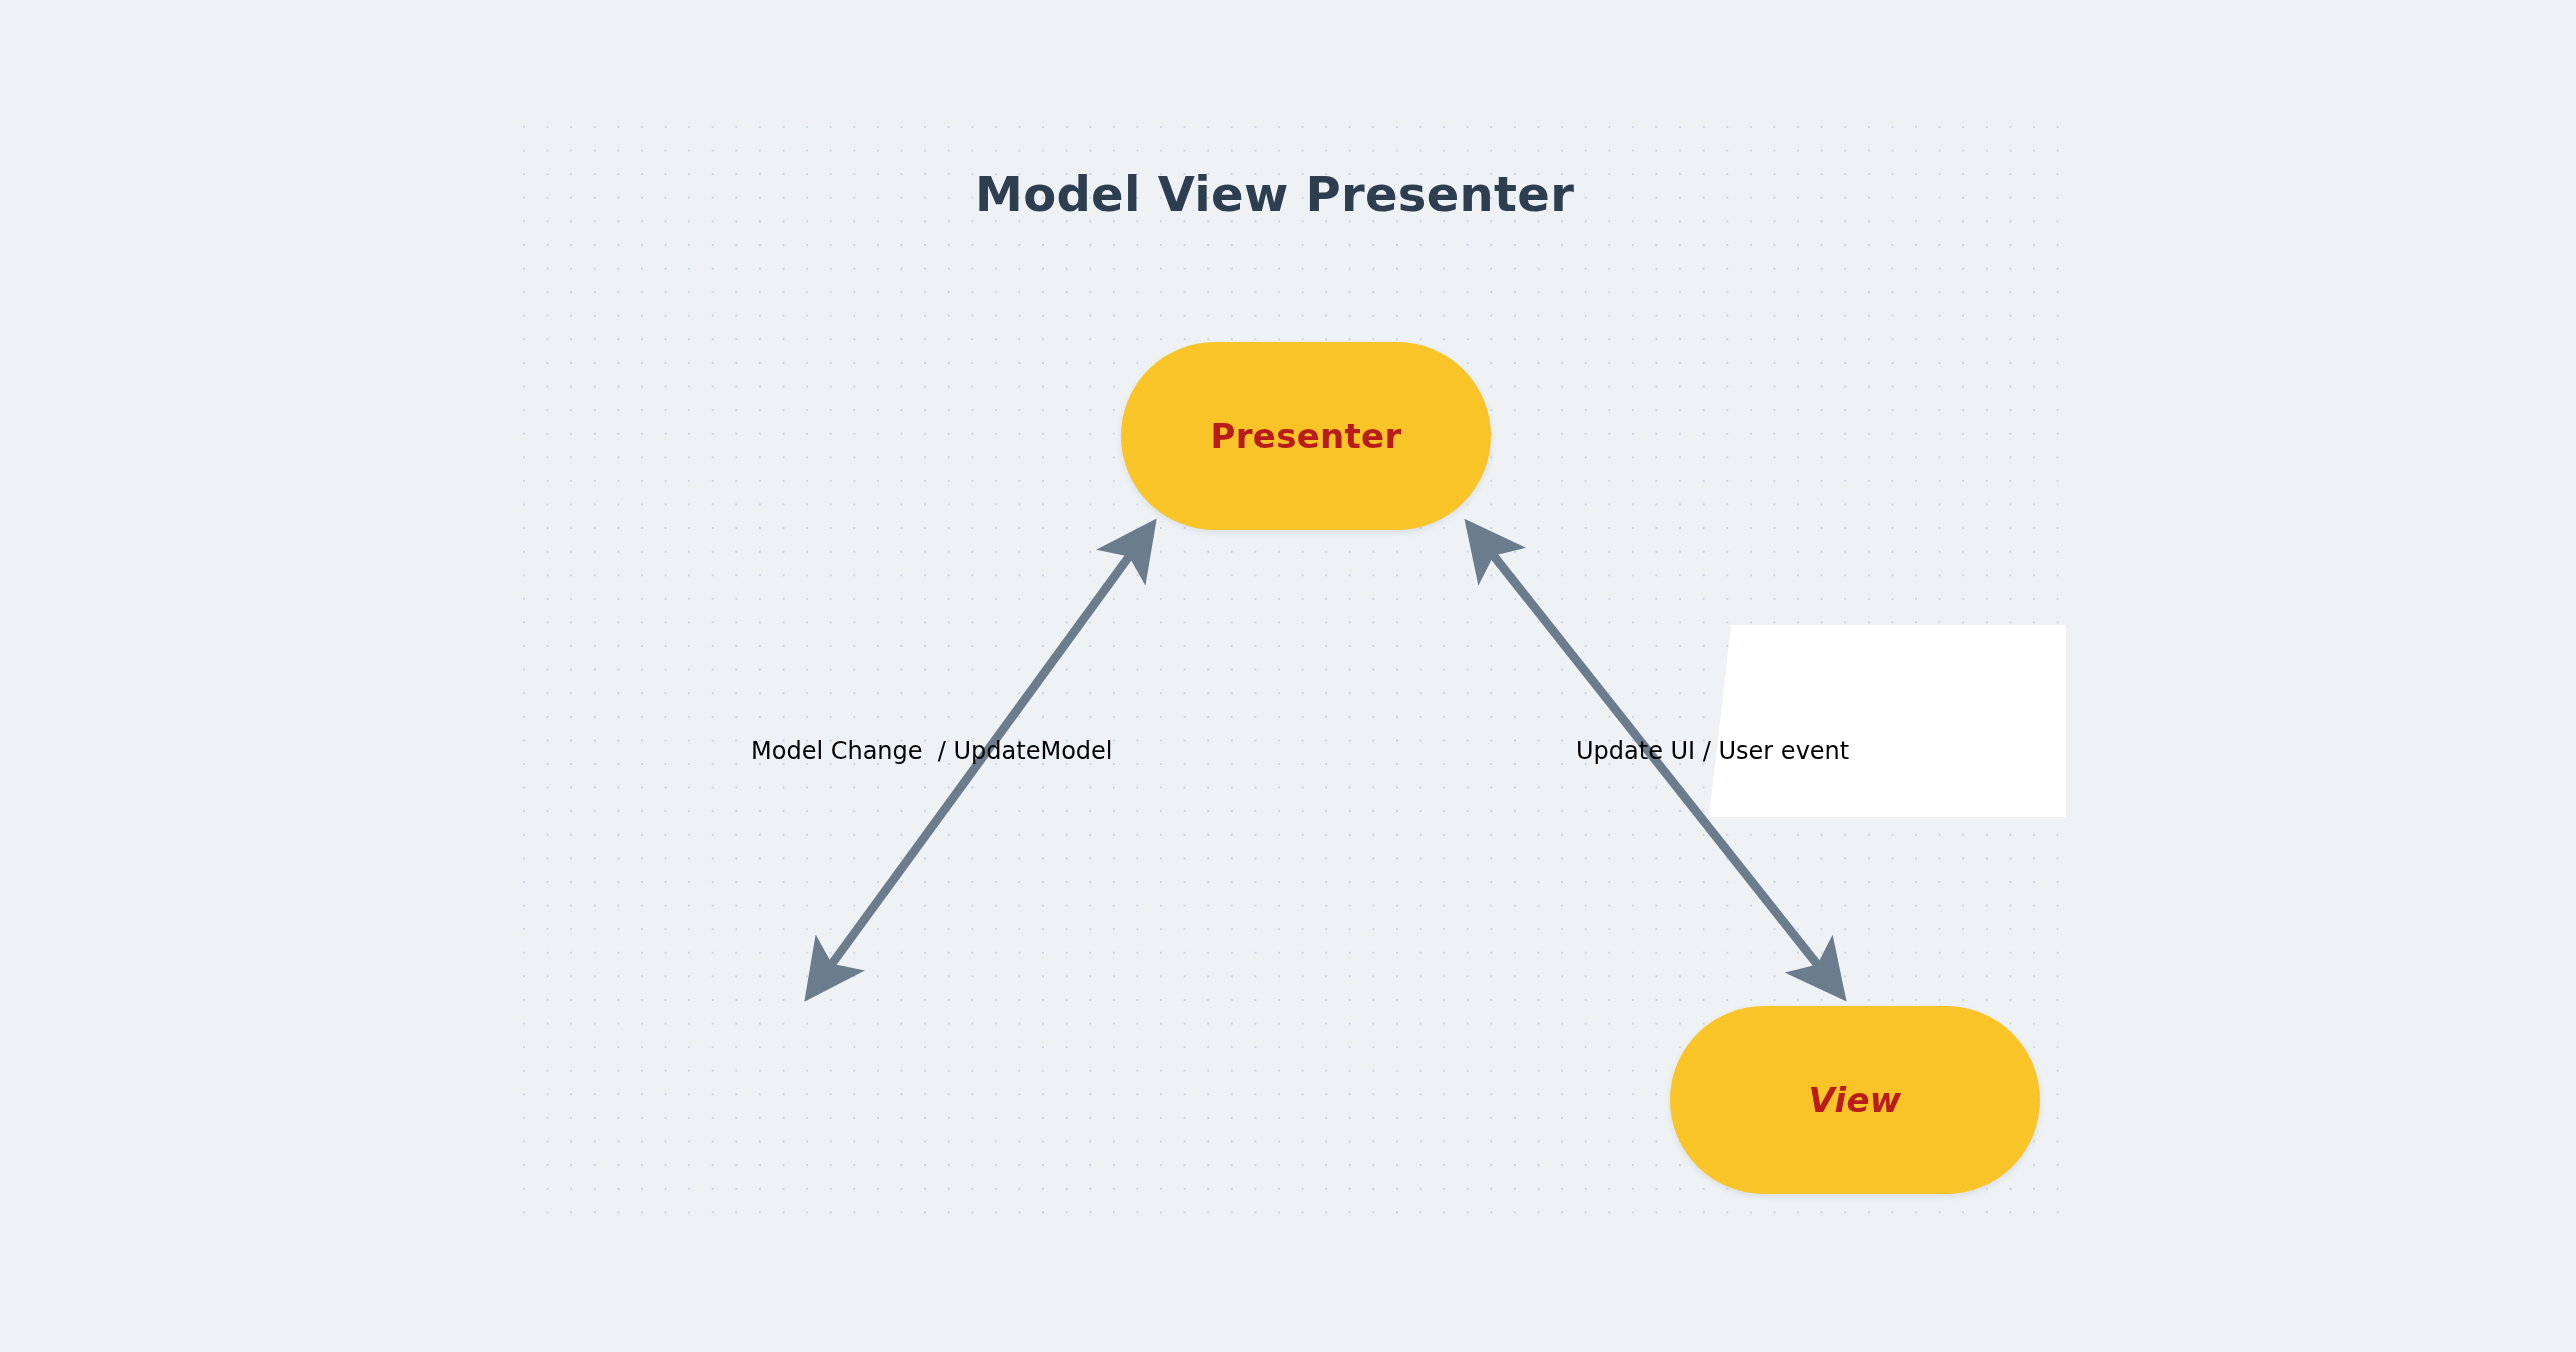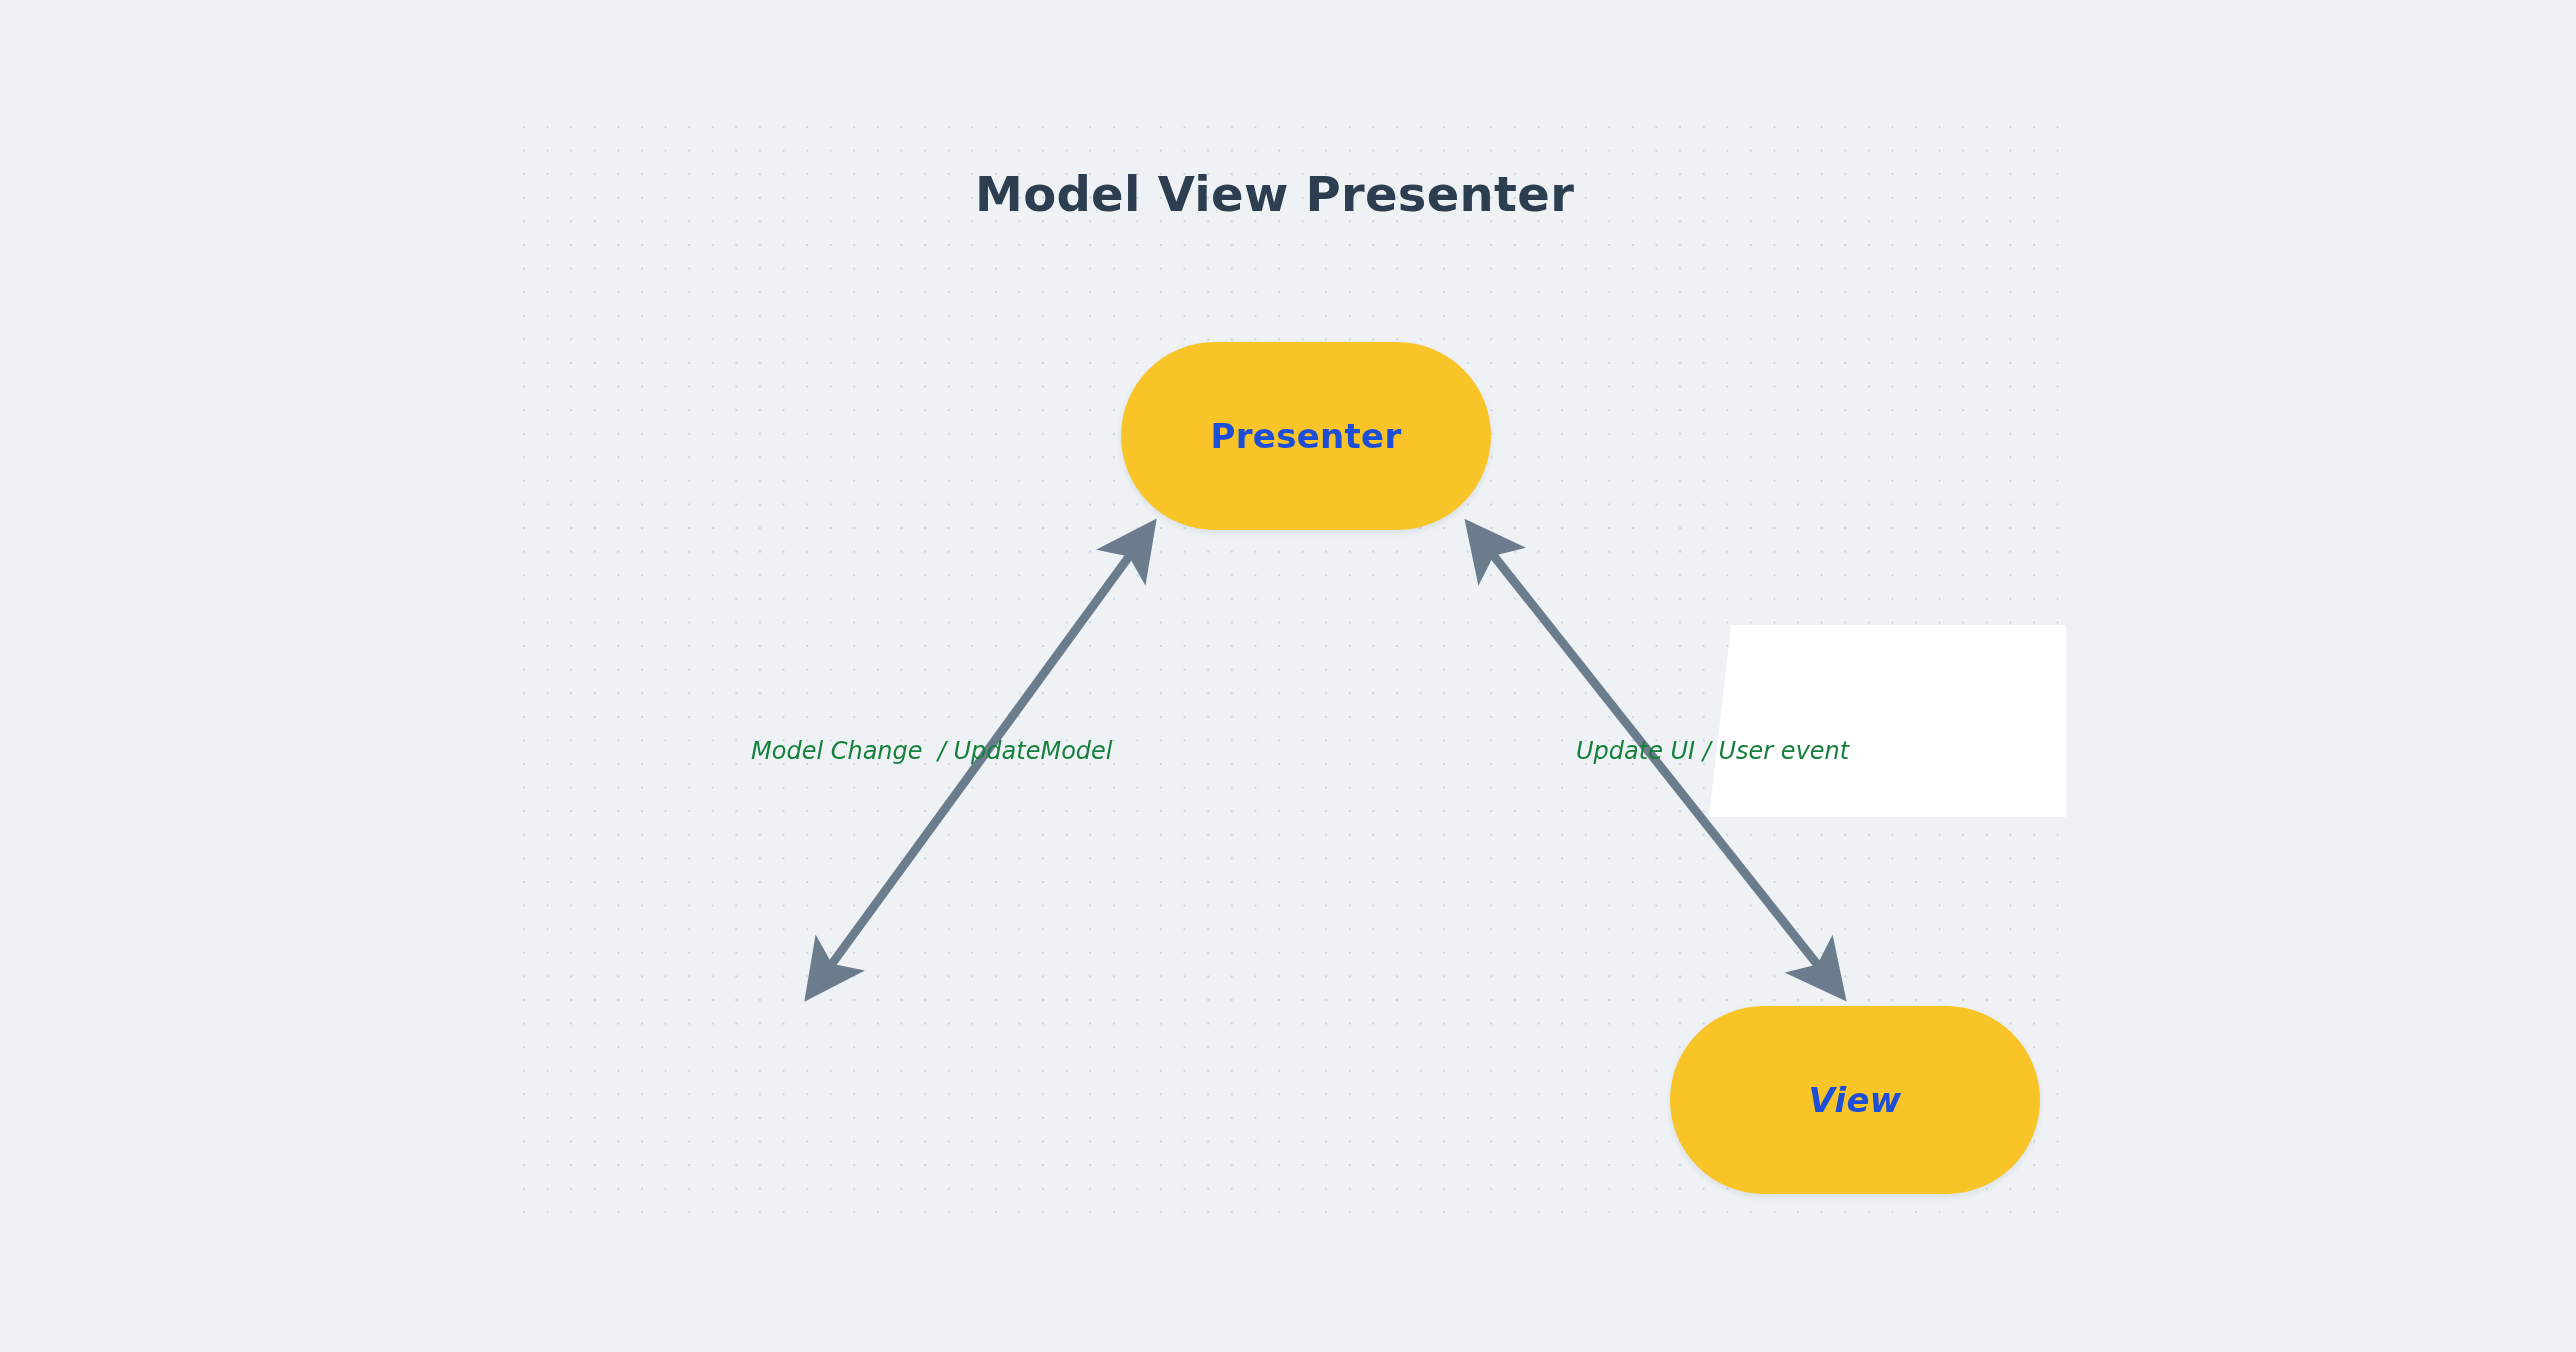--- a/index.html
+++ b/index.html
@@ -71,21 +71,21 @@
   }
 
   
   .node {
     position: absolute;
     display: flex;
     align-items: center;
     justify-content: center;
     background: #F8C427;
     border-radius: 94px;
-    color: #1d4ed8;
+    color: #b91c1c;
     font-size: 34px;
     font-weight: 700;
     letter-spacing: 0.3px;
     box-shadow: 0 2.7px 6.7px rgba(40, 60, 80, 0.10);
   }
   #node-presenter {
     left: 1121px;
     top: 342px;
     width: 370px;
     height: 188px;
@@ -101,22 +101,21 @@
     top: 1006px;
     width: 370px;
     height: 188px;
     font-style: italic;
   }
 
   
   .edge-label {
     position: absolute;
     font-size: 24px;
-    font-style: italic;
-    color: #15803d;
+    color: #000000;
     white-space: pre;
     line-height: 1;
   }
   #edge-label-left {
     left: 751px;
     top: 739px;
   }
   #edge-label-right {
     left: 1576px;
     top: 739px;

